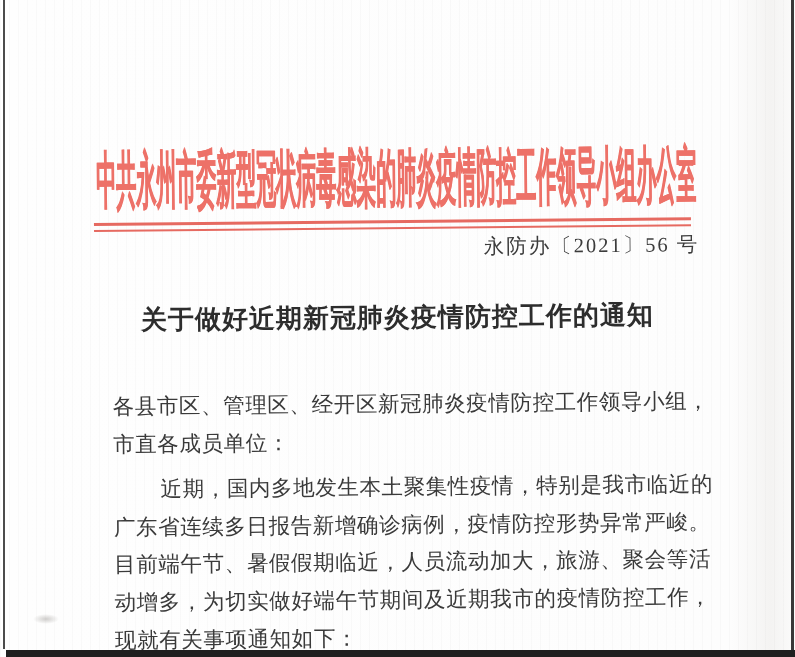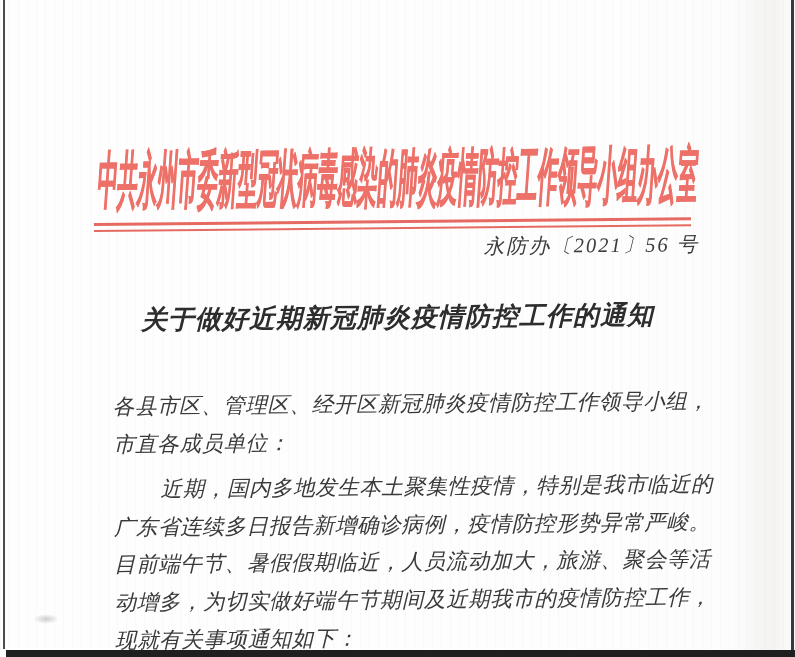--- a/index.html
+++ b/index.html
@@ -10,21 +10,20 @@
   }
   .page {
     position: relative;
     width: 795px; height: 657px;
     background:
       repeating-linear-gradient(90deg,
         rgba(0,0,0,0.018) 0px, rgba(0,0,0,0.018) 1px,
         rgba(0,0,0,0) 1px, rgba(0,0,0,0) 9px),
       linear-gradient(90deg, #fefefe 0%, #fdfdfd 92%, #f4f3f2 97%, #fbfbfb 100%);
     overflow: hidden;
-    font-style: italic;
   }
   
   .edge-left {
     position: absolute; left: 3px; top: 0; width: 2px; height: 649px;
     background: #2b2b2b; opacity: .85;
   }
   .edge-right {
     position: absolute; left: 791px; top: 0; width: 3px; height: 657px;
     background: #232323; opacity: .9;
   }

